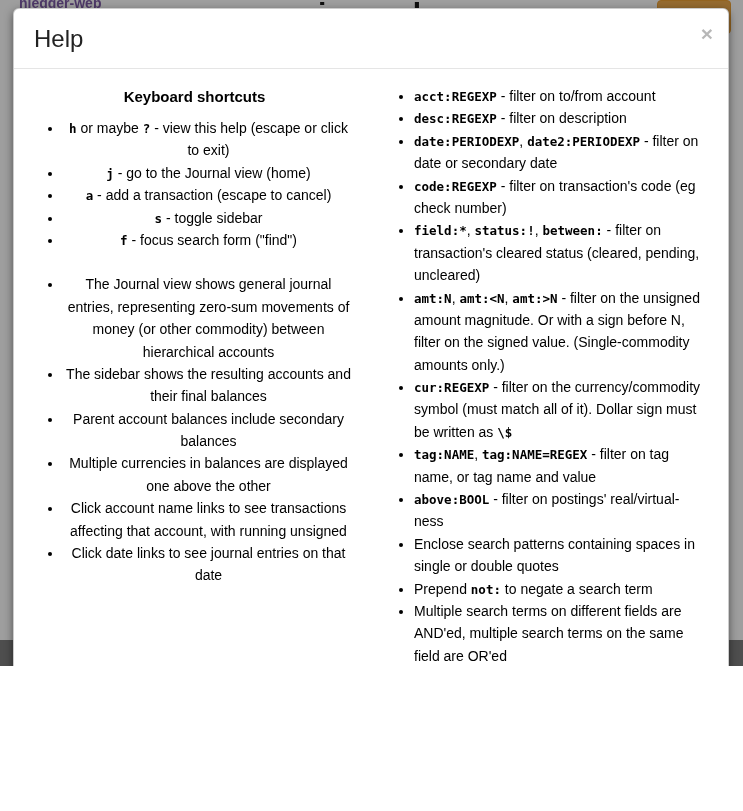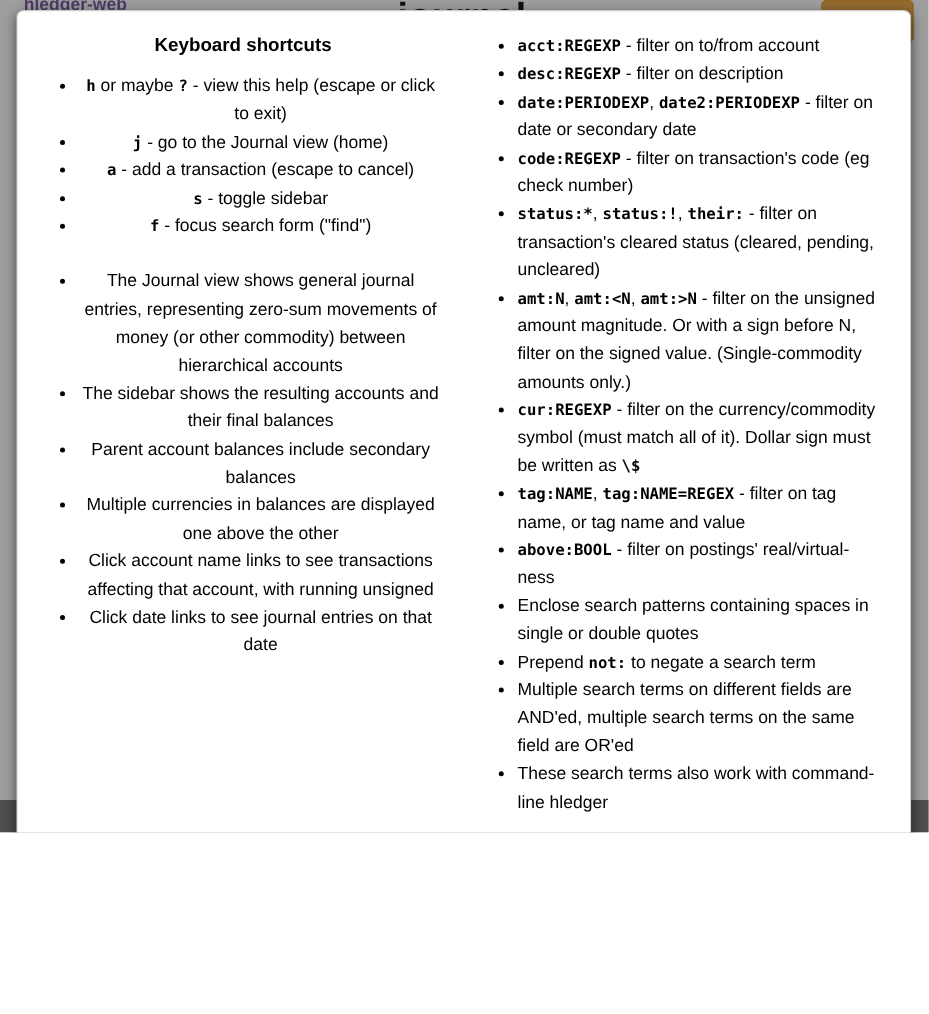--- a/index.html
+++ b/index.html
@@ -58,20 +58,24 @@
   <div class="page-under">
     <a class="brand">hledger-web</a>
     <div class="page-title">journal</div>
     <div class="add-btn">add</div>
     <div class="footer-band"></div>
   </div>
 
   <div class="backdrop"></div>
 
   <div class="modal">
+    <div class="modal-header">
+      <div class="modal-title">Help</div>
+      <button class="close">×</button>
+    </div>
     <div class="modal-body">
 
       <div class="col col-left">
         <div class="help-heading">Keyboard shortcuts</div>
         <ul class="help-list">
             <li><code>h</code> or maybe <code>?</code> - view this help (escape or click to exit)</li>
             <li><code>j</code> - go to the Journal view (home)</li>
             <li><code>a</code> - add a transaction (escape to cancel)</li>
             <li><code>s</code> - toggle sidebar</li>
             <li><code>f</code> - focus search form ("find")</li>
@@ -85,21 +89,21 @@
             <li>Click date links to see journal entries on that date</li>
           </ul>
       </div>
 
       <div class="col col-right">
         <ul class="help-list">
             <li><code>acct:REGEXP</code> - filter on to/from account</li>
             <li><code>desc:REGEXP</code> - filter on description</li>
             <li><code>date:PERIODEXP</code>, <code>date2:PERIODEXP</code> - filter on date or secondary date</li>
             <li><code>code:REGEXP</code> - filter on transaction's code (eg check number)</li>
-            <li><code>status:*</code>, <code>status:!</code>, <code>their:</code> - filter on transaction's cleared status (cleared, pending, uncleared)</li>
+            <li><code>field:*</code>, <code>status:!</code>, <code>between:</code> - filter on transaction's cleared status (cleared, pending, uncleared)</li>
             <li><code>amt:N</code>, <code>amt:&lt;N</code>, <code>amt:&gt;N</code> - filter on the unsigned amount magnitude. Or with a sign before N, filter on the signed value. (Single-commodity amounts only.)</li>
             <li><code>cur:REGEXP</code> - filter on the currency/commodity symbol (must match all of it). Dollar sign must be written as <code>\$</code></li>
             <li><code>tag:NAME</code>, <code>tag:NAME=REGEX</code> - filter on tag name, or tag name and value</li>
             <li><code>above:BOOL</code> - filter on postings' real/virtual-ness</li>
             <li>Enclose search patterns containing spaces in single or double quotes</li>
             <li>Prepend <code>not:</code> to negate a search term</li>
             <li>Multiple search terms on different fields are AND'ed, multiple search terms on the same field are OR'ed</li>
             <li>These search terms also work with command-line hledger</li>
           </ul>
       </div>

